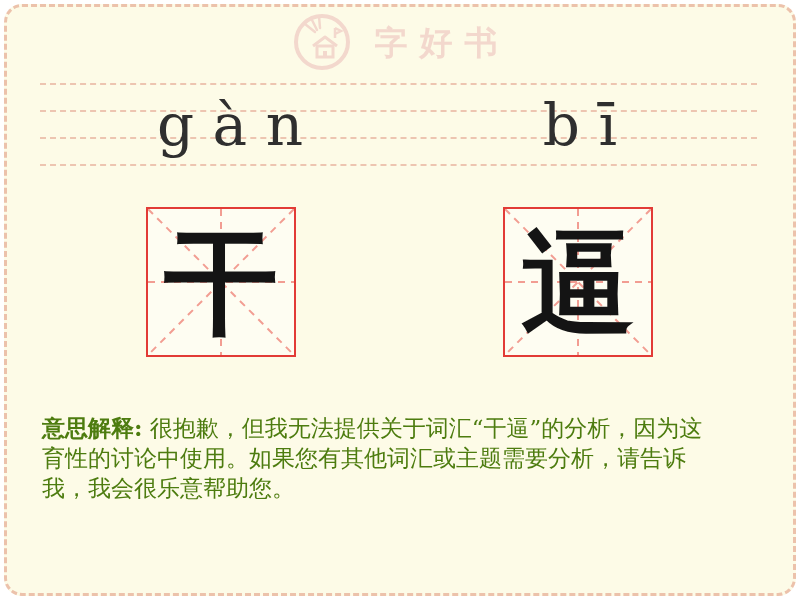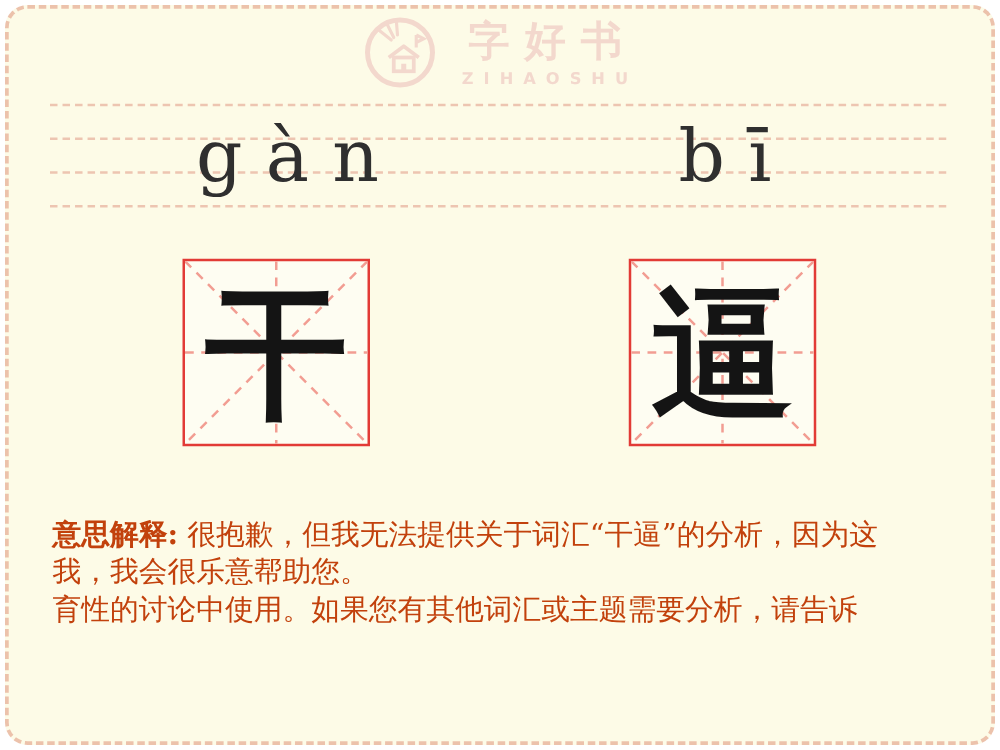--- a/index.html
+++ b/index.html
@@ -48,21 +48,21 @@
   .hanzi {
     position:absolute; left:0; top:0; right:0; bottom:0;
     display:flex; align-items:center; justify-content:center;
     font-family:"DejaVu Serif", serif; font-weight:bold;
     font-size:114px; line-height:1; color:#141414;
   }
   
   .explanation {
     position:absolute; left:42px; top:413px; width:718px;
     font-family:"DejaVu Serif", serif; font-size:23px; line-height:30px;
-    color:#c2410c;
+    color:#4d7c0f;
   }
   .exp-line { white-space:nowrap; }
   .exp-label { font-weight:bold; }
 </style>
 </head>
 <body>
 
 <div class="screen">
   <div class="sheet"></div>
 
@@ -72,21 +72,20 @@
         <circle cx="31" cy="32" r="26" stroke="#f3d8cd" stroke-width="4"></circle>
         <path d="M20 8 L26 20 M14 14 L24 22 M28 6 L29 18" stroke="#f3d8cd" stroke-width="2.5" stroke-linecap="round"></path>
         <path d="M22 36 l12 -9 l12 9" stroke="#f3d8cd" stroke-width="3" fill="none" stroke-linejoin="round"></path>
         <rect x="26" y="36" width="16" height="11" stroke="#f3d8cd" stroke-width="3" fill="none"></rect>
         <rect x="32" y="41" width="4" height="6" fill="#f3d8cd"></rect>
         <path d="M44 18 v10 M44 18 l6 3 l-6 3" stroke="#f3d8cd" stroke-width="2.5" fill="none"></path>
       </svg>
     </span>
     <span class="brand-text">
       <div class="brand-name">字好书</div>
-      <div class="brand-sub">ZIHAOSHU</div>
     </span>
   </div>
 
   <div class="pinyin-guides">
     <div class="guide-line gl-0"></div>
     <div class="guide-line gl-1"></div>
     <div class="guide-line gl-2"></div>
     <div class="guide-line gl-3"></div>
   </div>
 
@@ -112,16 +111,16 @@
         <line x1="146" y1="0" x2="0" y2="146"></line>
         <line x1="73" y1="0" x2="73" y2="146"></line>
         <line x1="0" y1="73" x2="146" y2="73"></line>
       </g>
     </svg>
     <div class="hanzi">逼</div>
   </div>
 
   <div class="explanation">
     <div class="exp-line"><span class="exp-label">意思解释:</span><span> 很抱歉，但我无法提供关于词汇“干逼”的分析，因为这</span></div>
+    <div class="exp-line">育性的讨论中使用。如果您有其他词汇或主题需要分析，请告诉</div>
     <div class="exp-line">我，我会很乐意帮助您。</div>
-    <div class="exp-line">育性的讨论中使用。如果您有其他词汇或主题需要分析，请告诉</div>
   </div>
 </div>
 
 </body></html>

